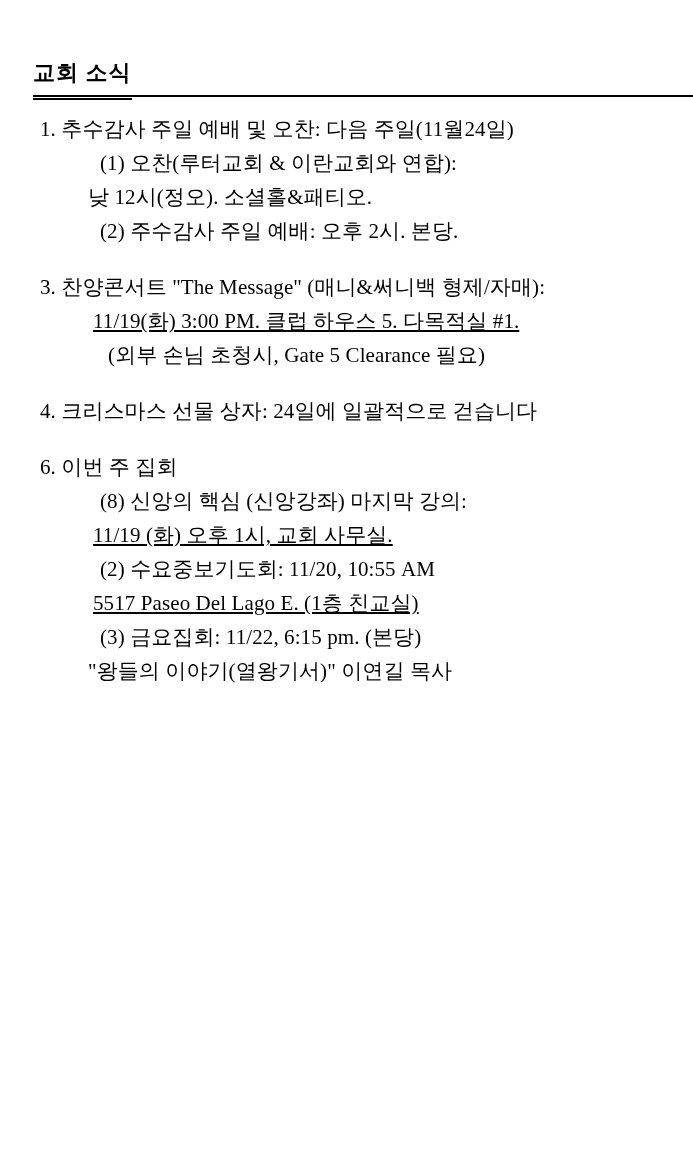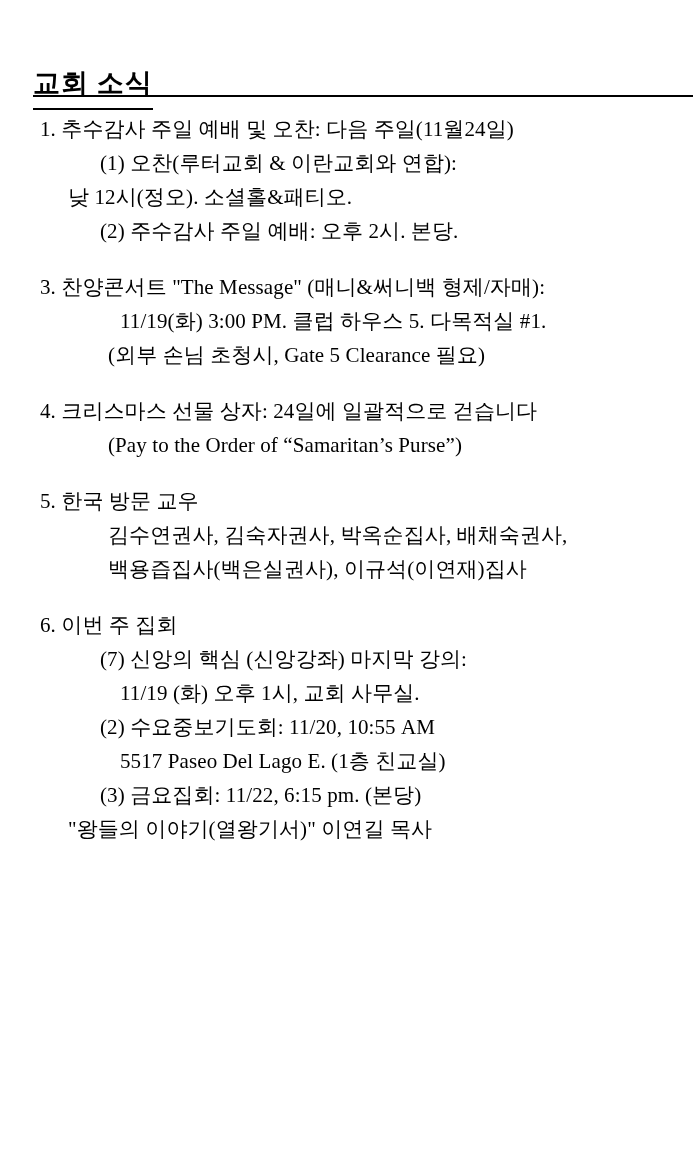--- a/index.html
+++ b/index.html
@@ -27,22 +27,22 @@
 
   
   .title-block {
     position: absolute;
     left: 0;
     top: 50px;
     width: 693px;
   }
   .doc-title {
     display: inline-block;
-    margin: 16px 0 0 33px;
-    font-size: 27px;
+    margin: 6px 0 0 33px;
+    font-size: 22px;
     line-height: 34px;
     font-weight: 600;
     letter-spacing: 1px;
     border-bottom: 2px solid #000;
     padding-bottom: 8px;
     font-family: "Liberation Serif", "DejaVu Serif", serif;
   }
   .title-rule {
     position: absolute;
     left: 33px;
@@ -69,22 +69,22 @@
     font-size: 21px;
     line-height: 34px;
     white-space: pre;
     letter-spacing: 0.1px;
   }
 
   
   .ind-num   { padding-left: 40px; }   
   .ind-sub   { padding-left: 100px; }   
   .ind-cont  { padding-left: 108px; }  
-  .ind-deep  { padding-left: 120px; }  
-  .ind-deep2 { padding-left: 68px; }
+  .ind-deep  { padding-left: 93px; text-decoration: underline; }  
+  .ind-deep2 { padding-left: 88px; }
 </style>
 </head>
 <body style="background: rgb(255, 255, 255); color: rgb(0, 0, 0);">
 
 <div class="page">
 
   <div class="title-block">
     <h1 class="doc-title">교회 소식</h1>
     <div class="title-rule"></div>
   </div>
@@ -96,30 +96,24 @@
         <div class="line ind-deep2">낮 12시(정오). 소셜홀&amp;패티오.</div>
         <div class="line ind-sub">(2) 주수감사 주일 예배: 오후 2시. 본당.</div>
       </div>
       <div class="item">
         <div class="line ind-num">3. 찬양콘서트 "The Message" (매니&amp;써니백 형제/자매):</div>
         <div class="line ind-deep">11/19(화) 3:00 PM. 클럽 하우스 5. 다목적실 #1.</div>
         <div class="line ind-cont">(외부 손님 초청시, Gate 5 Clearance 필요)</div>
       </div>
       <div class="item">
         <div class="line ind-num">4. 크리스마스 선물 상자: 24일에 일괄적으로 걷습니다</div>
-        <div class="line ind-cont">(Pay to the Order of “Samaritan’s Purse”)</div>
-      </div>
-      <div class="item">
-        <div class="line ind-num">5. 한국 방문 교우</div>
-        <div class="line ind-cont">김수연권사, 김숙자권사, 박옥순집사, 배채숙권사,</div>
-        <div class="line ind-cont">백용즙집사(백은실권사), 이규석(이연재)집사</div>
       </div>
       <div class="item">
         <div class="line ind-num">6. 이번 주 집회</div>
-        <div class="line ind-sub">(7) 신앙의 핵심 (신앙강좌) 마지막 강의:</div>
+        <div class="line ind-sub">(8) 신앙의 핵심 (신앙강좌) 마지막 강의:</div>
         <div class="line ind-deep">11/19 (화) 오후 1시, 교회 사무실.</div>
         <div class="line ind-sub">(2) 수요중보기도회: 11/20, 10:55 AM</div>
         <div class="line ind-deep">5517 Paseo Del Lago E. (1층 친교실)</div>
         <div class="line ind-sub">(3) 금요집회: 11/22, 6:15 pm. (본당)</div>
         <div class="line ind-deep2">"왕들의 이야기(열왕기서)" 이연길 목사</div>
       </div>
     </div>
 
 </div>
 

